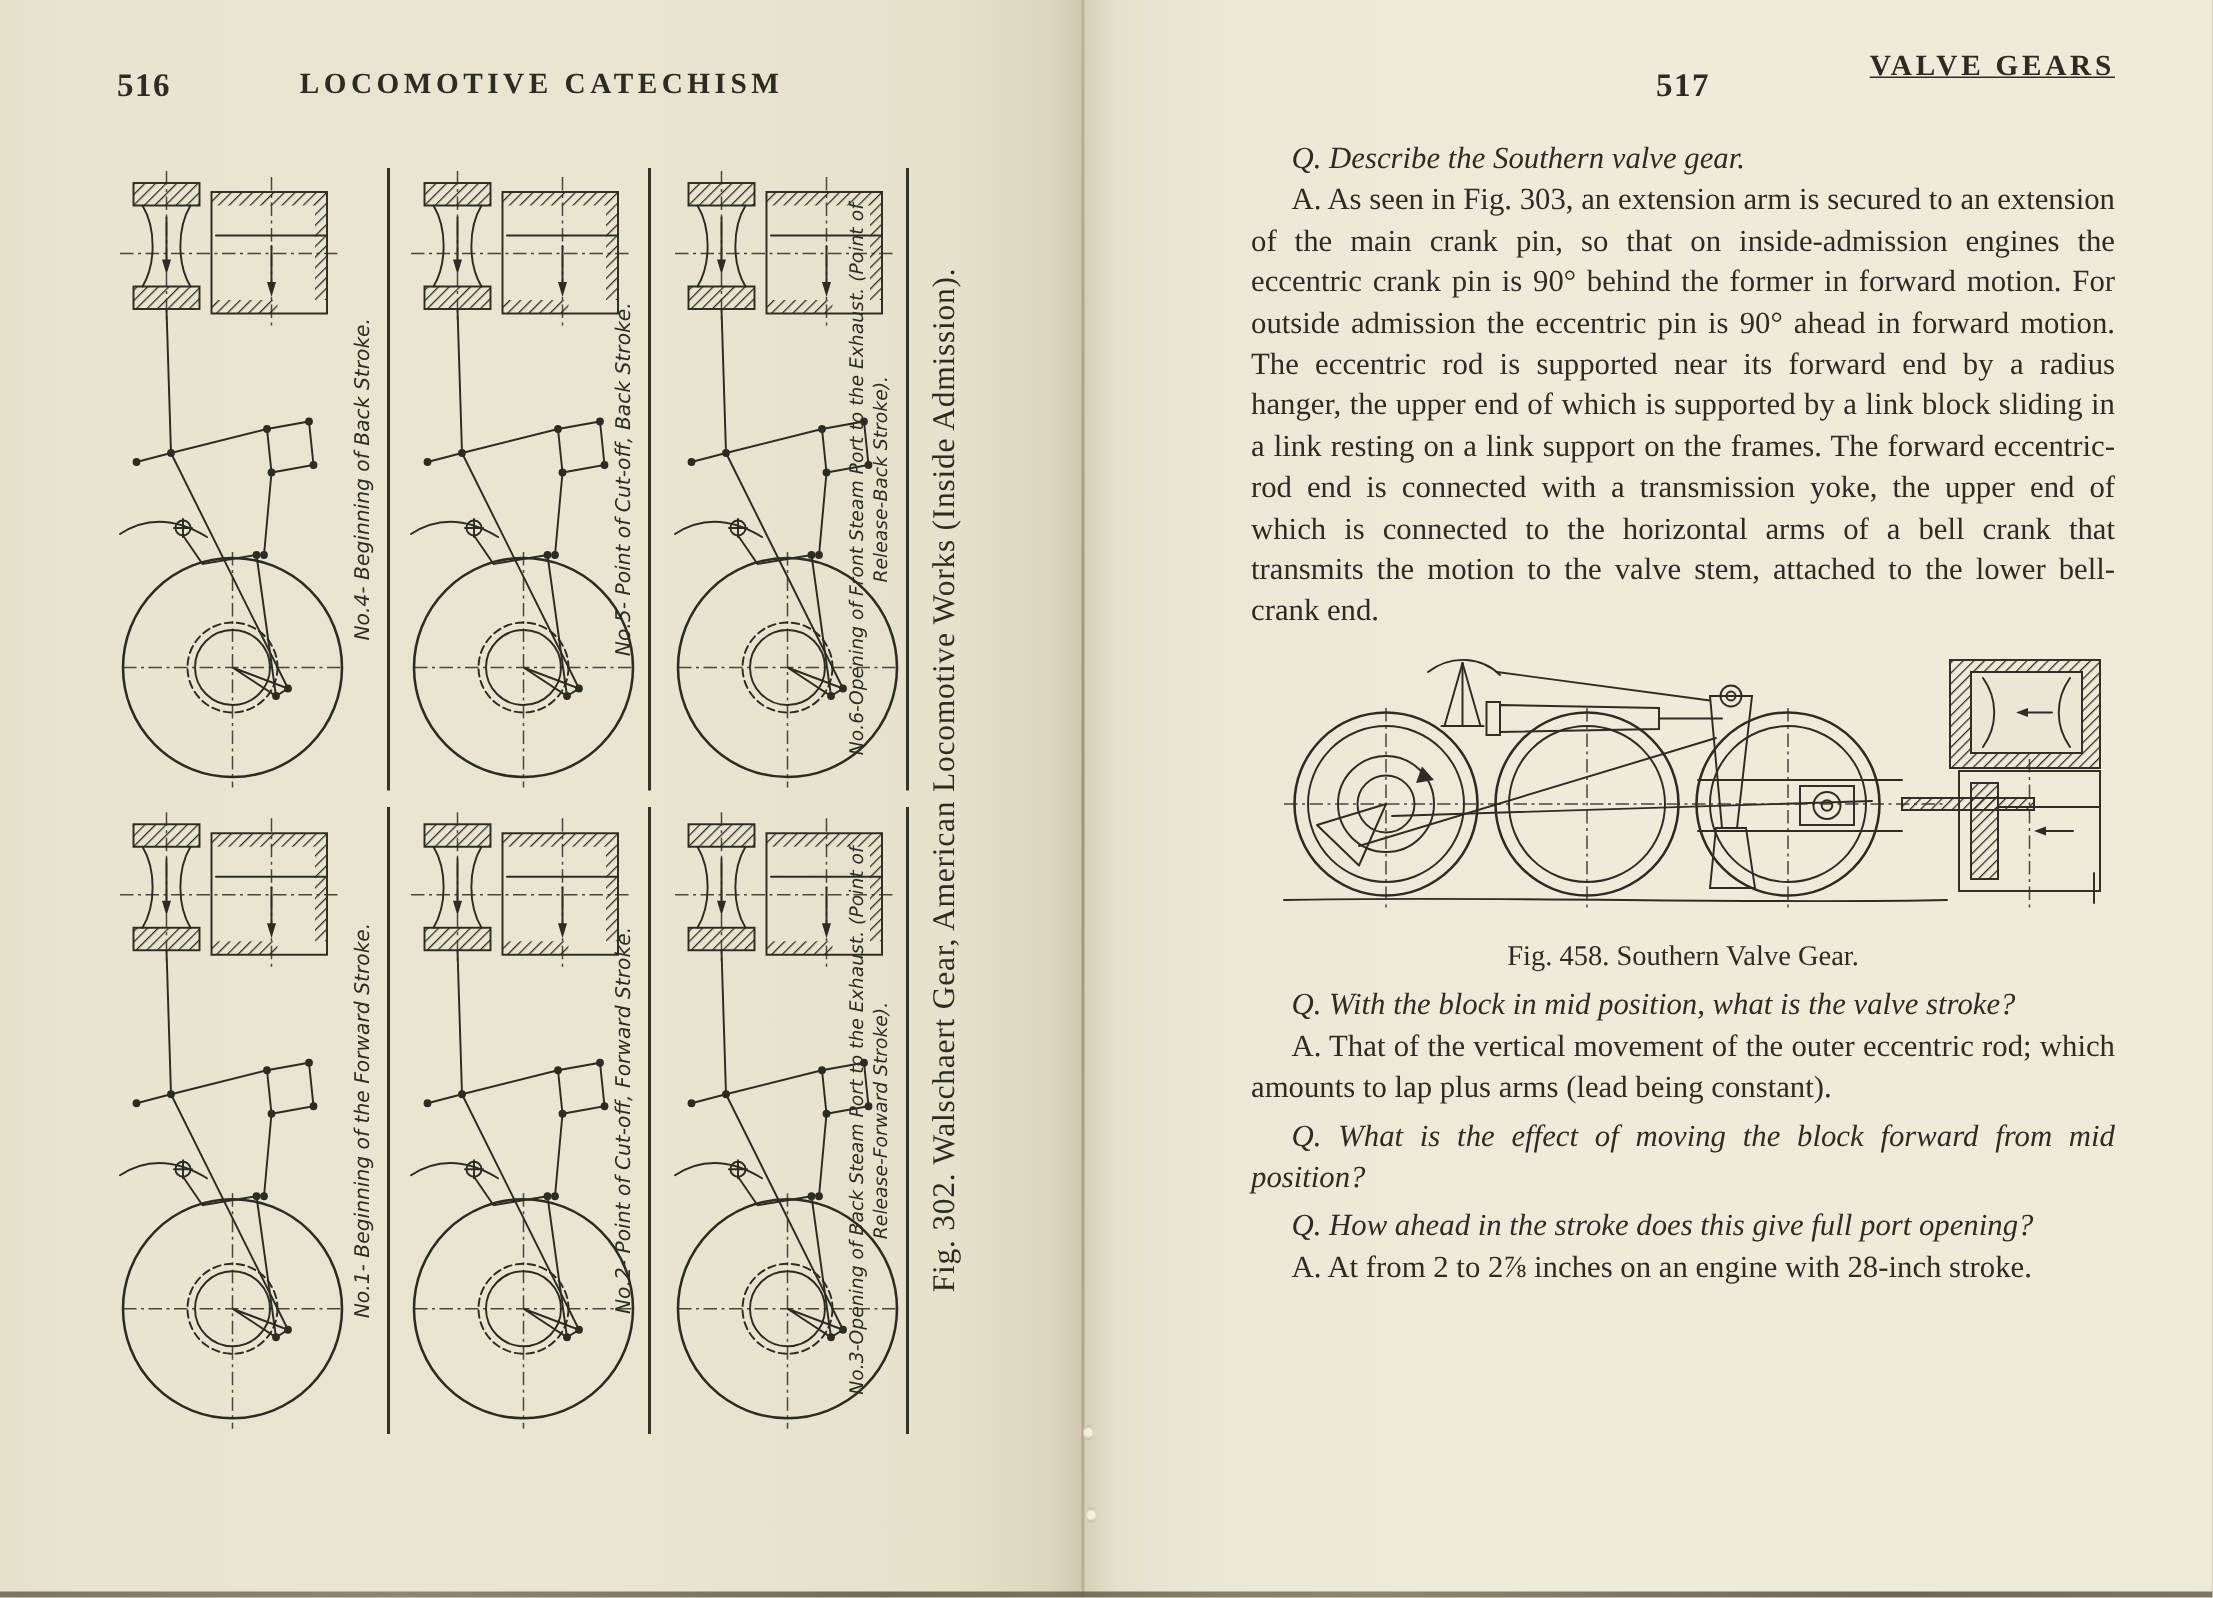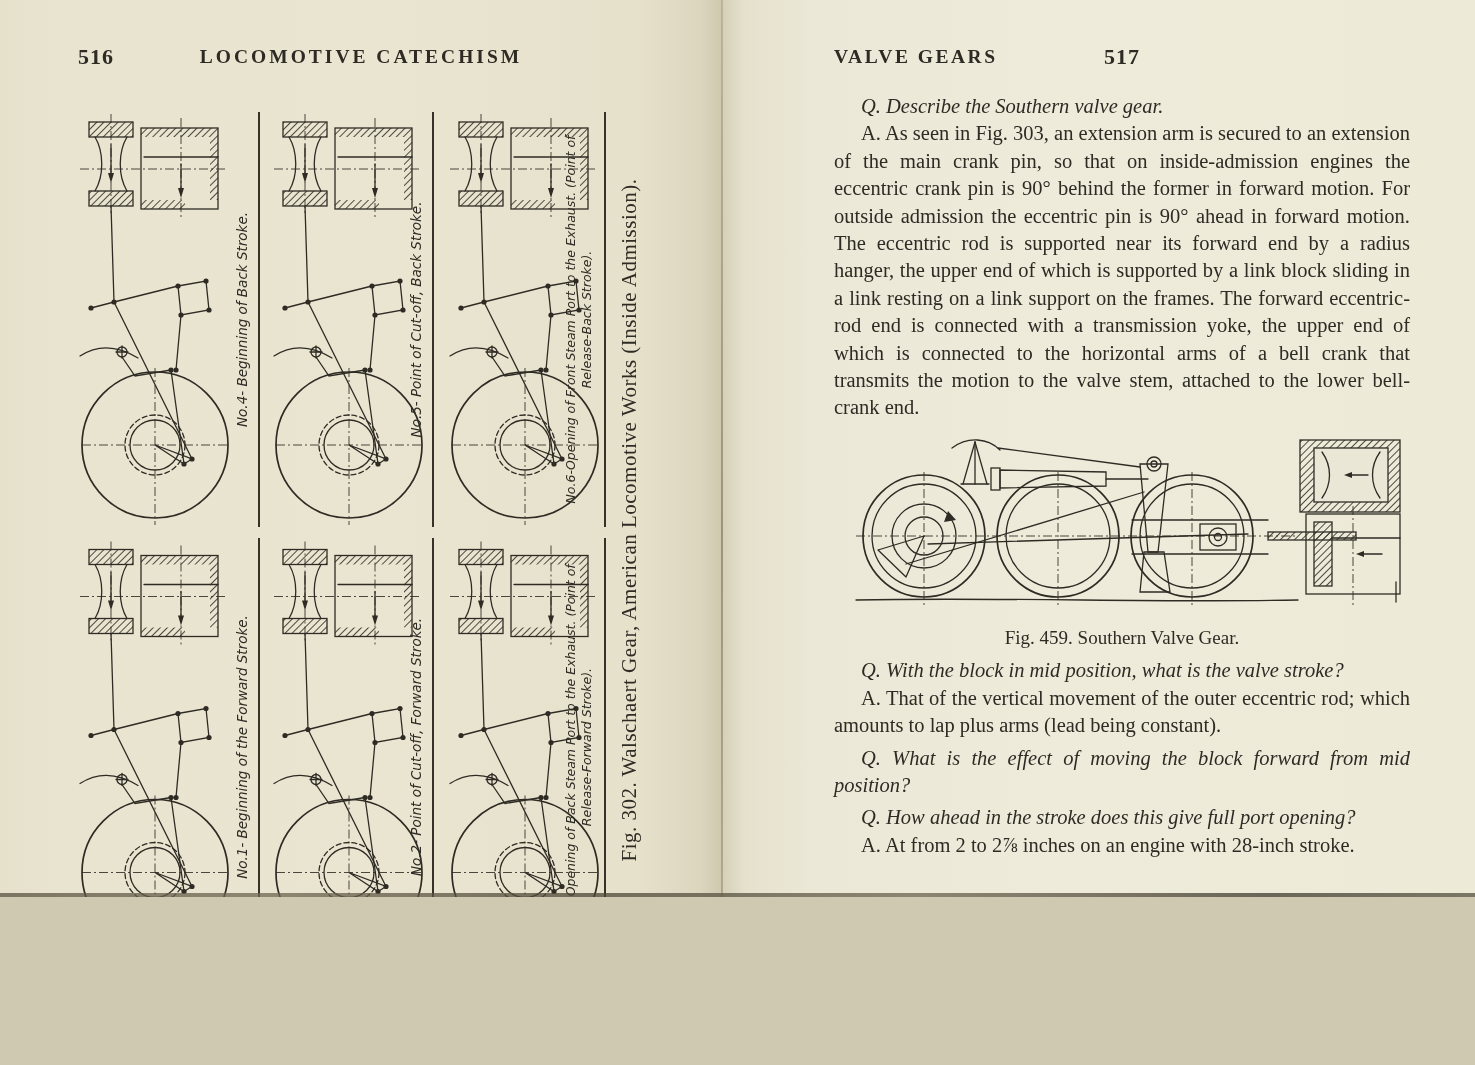--- a/index.html
+++ b/index.html
@@ -1,39 +1,39 @@
 <!DOCTYPE html>
 <html><head>
 <meta charset="utf-8">
 <style>
   html,body{margin:0;padding:0;}
   body{width:1475px;height:1065px;overflow:hidden;background:#cfc9b2;
        font-family:"Liberation Serif","DejaVu Serif",serif;color:#2e2b24;}
-  .book{position:relative;width:1475px;height:897px;overflow:hidden;}
+  .book{position:relative;width:1475px;height:1065px;overflow:hidden;}
 
   
   .page{position:absolute;top:0;height:1065px;}
   .page-left{left:0;width:722px;
     background:linear-gradient(90deg,#e6e1cb 0%,#e9e4d0 8%,#eae5d1 55%,#e6e1cb 88%,#dcd6bf 97%,#cfc8ae 100%);}
   .page-right{left:722px;width:753px;
     background:linear-gradient(90deg,#d5cfb6 0%,#e5e1cd 3%,#ece8d7 12%,#eeebda 45%,#edead8 100%);}
   .fold-line{position:absolute;top:0;left:721px;width:2px;height:1065px;
     background:linear-gradient(180deg,rgba(120,108,80,.25),rgba(90,80,55,.45) 50%,rgba(120,108,80,.28));}
   .stitch{position:absolute;width:7px;height:10px;border-radius:50%;
     background:radial-gradient(circle,#f2efde 0 40%,rgba(170,160,130,.5) 75%,transparent);}
   .bottom-edge{position:absolute;left:0;bottom:0;width:1475px;height:4px;
     background:linear-gradient(90deg,#57513f 0%,#6e6751 18%,#4a4435 40%,#6a6350 62%,#3f3a2d 86%,#55503f 100%);
     opacity:.75;}
 
   
   .pagenum{font-weight:bold;font-size:22px;letter-spacing:1px;}
   .runhead{font-weight:bold;font-size:19.5px;letter-spacing:3px;}
   .pl-pagenum{position:absolute;left:78px;top:44px;}
   .pl-runhead{position:absolute;left:0;top:46px;width:722px;text-align:center;}
-  .pr-runhead{position:absolute;left:112px;top:46px;width:576px;text-align:left;letter-spacing:2.5px;}
+  .pr-runhead{position:absolute;left:112px;top:34px;width:576px;text-align:right;letter-spacing:2.5px;text-decoration:underline;}
   .pr-pagenum{position:absolute;left:112px;top:44px;width:576px;text-align:center;}
 
   
   .textcol{position:absolute;left:112px;top:88px;width:576px;
     font-size:20.5px;line-height:27.4px;text-align:justify;}
   .textcol p{margin:0;text-indent:27px;}
   .textcol p.q{font-style:italic;margin-top:5px;}
   figure.fig303{margin:12px 0 6px 0;text-indent:0;}
   figure.fig303 svg{display:block;margin-left:14px;}
   figure.fig303 figcaption{font-size:19px;text-align:center;margin-top:4px;font-style:normal;}
@@ -215,21 +215,21 @@
             <line x1="520" y1="41" x2="500" y2="41"></line>
             <path class="arr" d="M504,38 L496,41 L504,44 Z"></path>
             <rect x="458" y="80" width="94" height="80"></rect>
             <rect x="466" y="88" width="18" height="64" fill="url(#h)"></rect>
             <line x1="484" y1="104" x2="552" y2="104"></line>
             <line x1="534" y1="120" x2="512" y2="120"></line>
             <path class="arr" d="M516,117 L508,120 L516,123 Z"></path>
             <line x1="548" y1="148" x2="548" y2="168"></line>
           </g>
         </svg>
-        <figcaption>Fig. 459.  Southern Valve Gear.</figcaption>
+        <figcaption>Fig. 458.  Southern Valve Gear.</figcaption>
       </figure>
 
       <p class="q">Q. With the block in mid position, what is the valve stroke?</p>
       <p class="a">A. That of the vertical movement of the outer eccentric rod; which amounts to lap plus arms (lead being constant).</p>
       <p class="q">Q. What is the effect of moving the block forward from mid position?</p>
       <p class="q">Q. How ahead in the stroke does this give full port opening?</p>
       <p class="a">A. At from 2 to 2⅞ inches on an engine with 28-inch stroke.</p>
     </div>
   </div>
 

